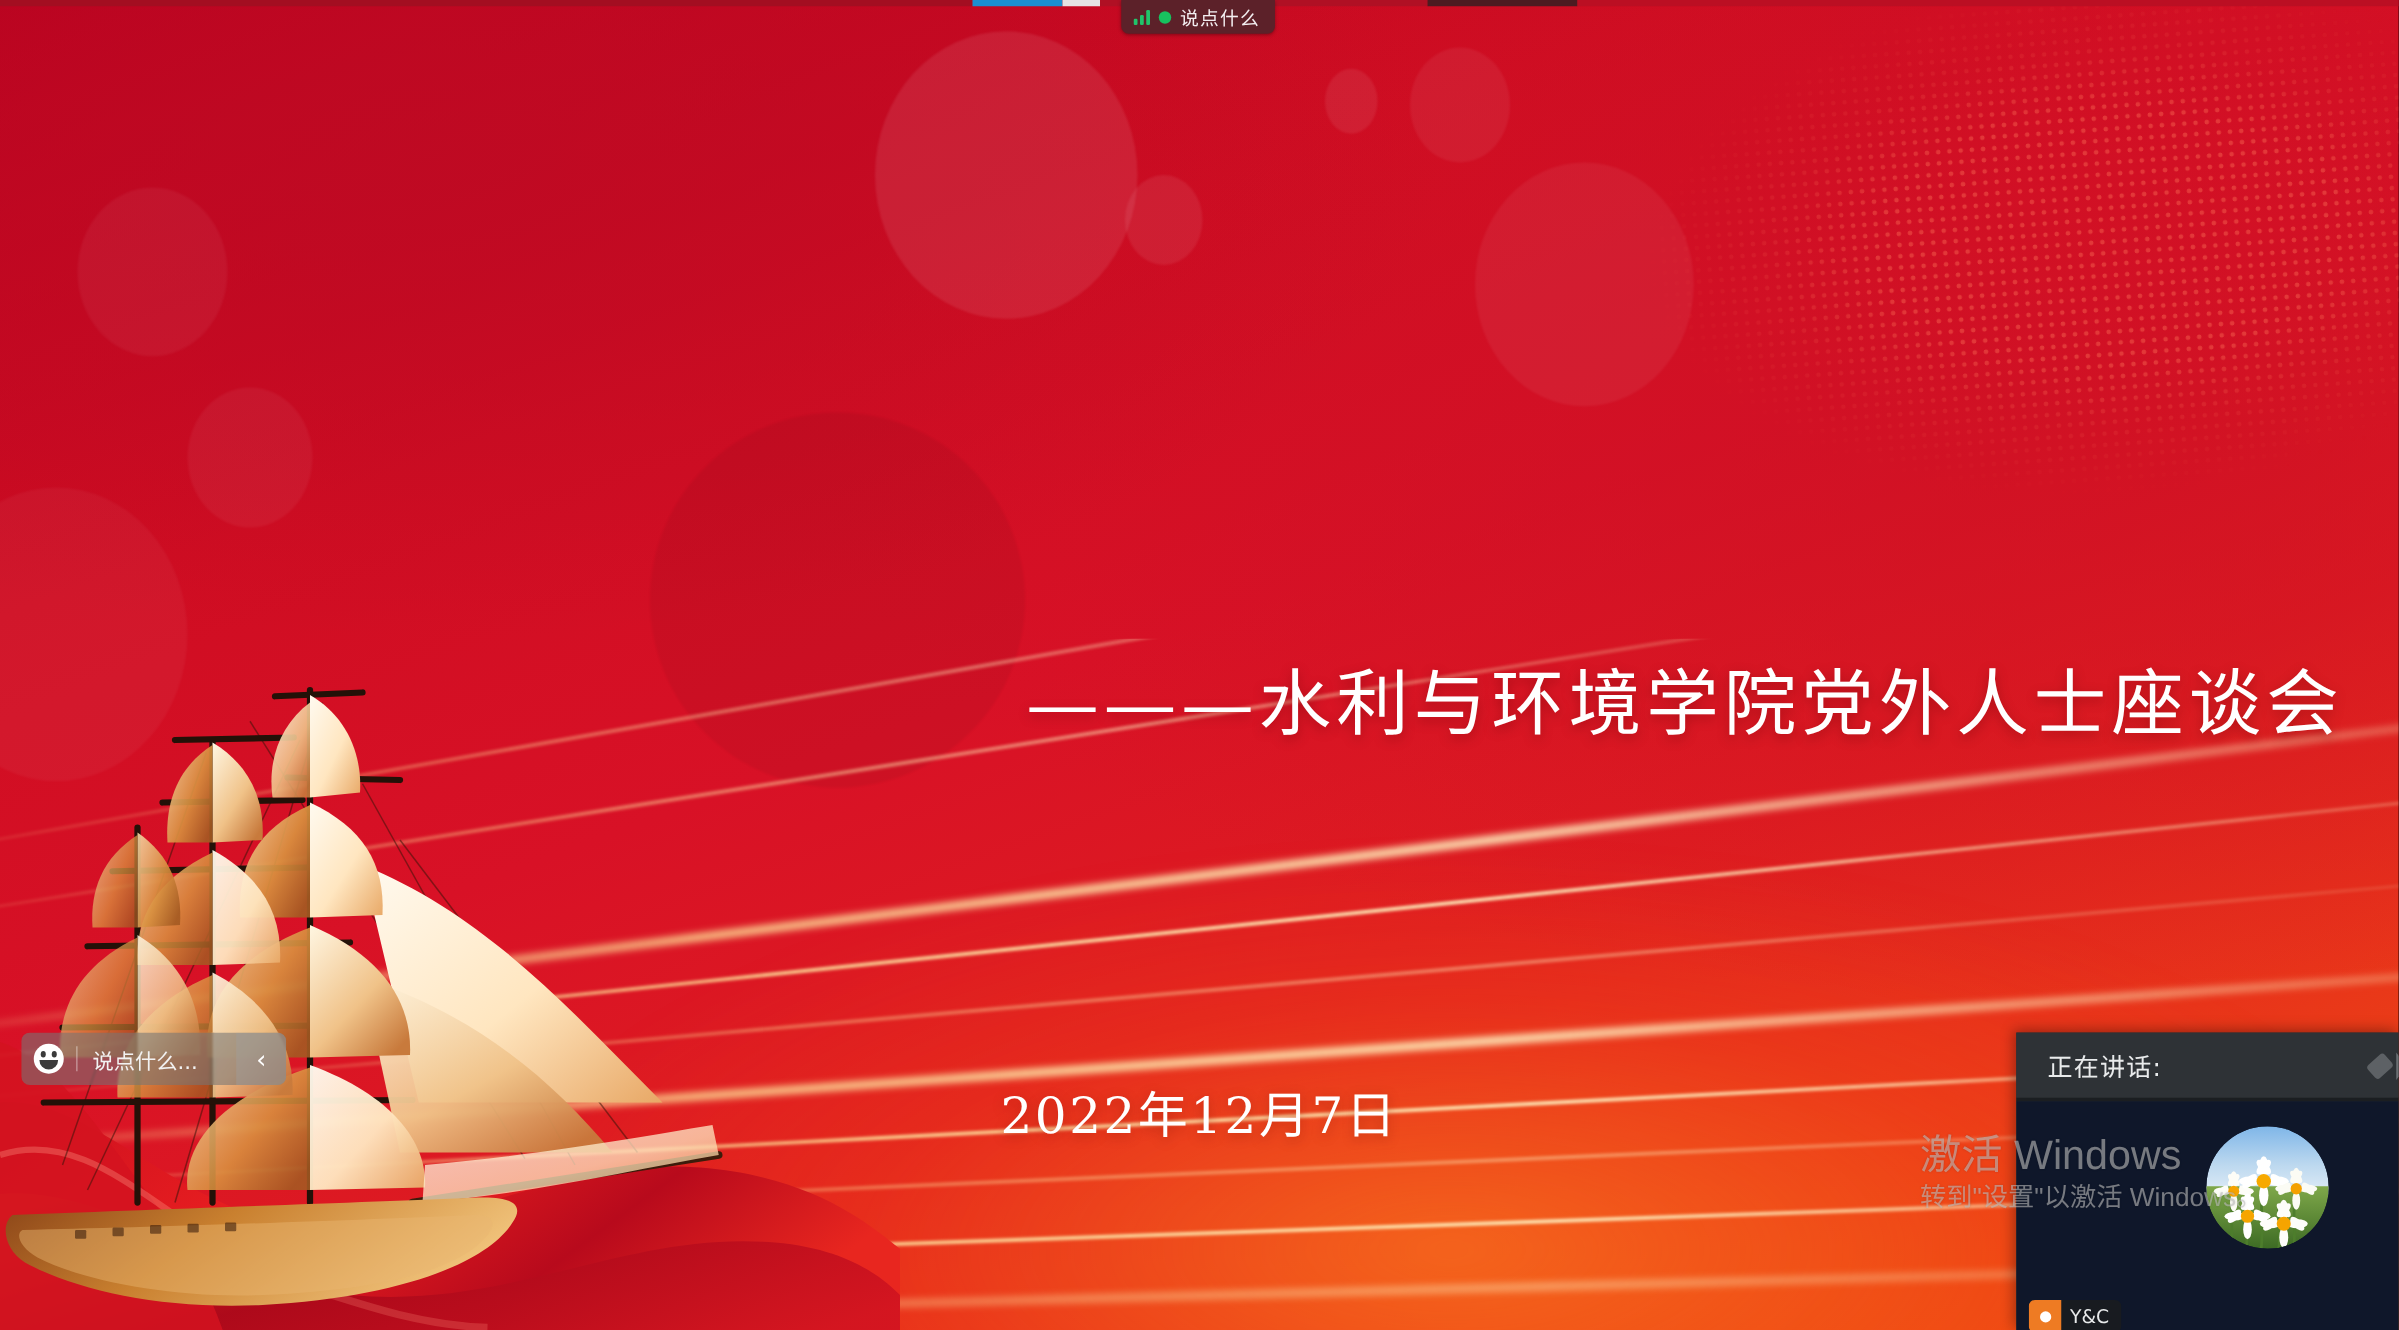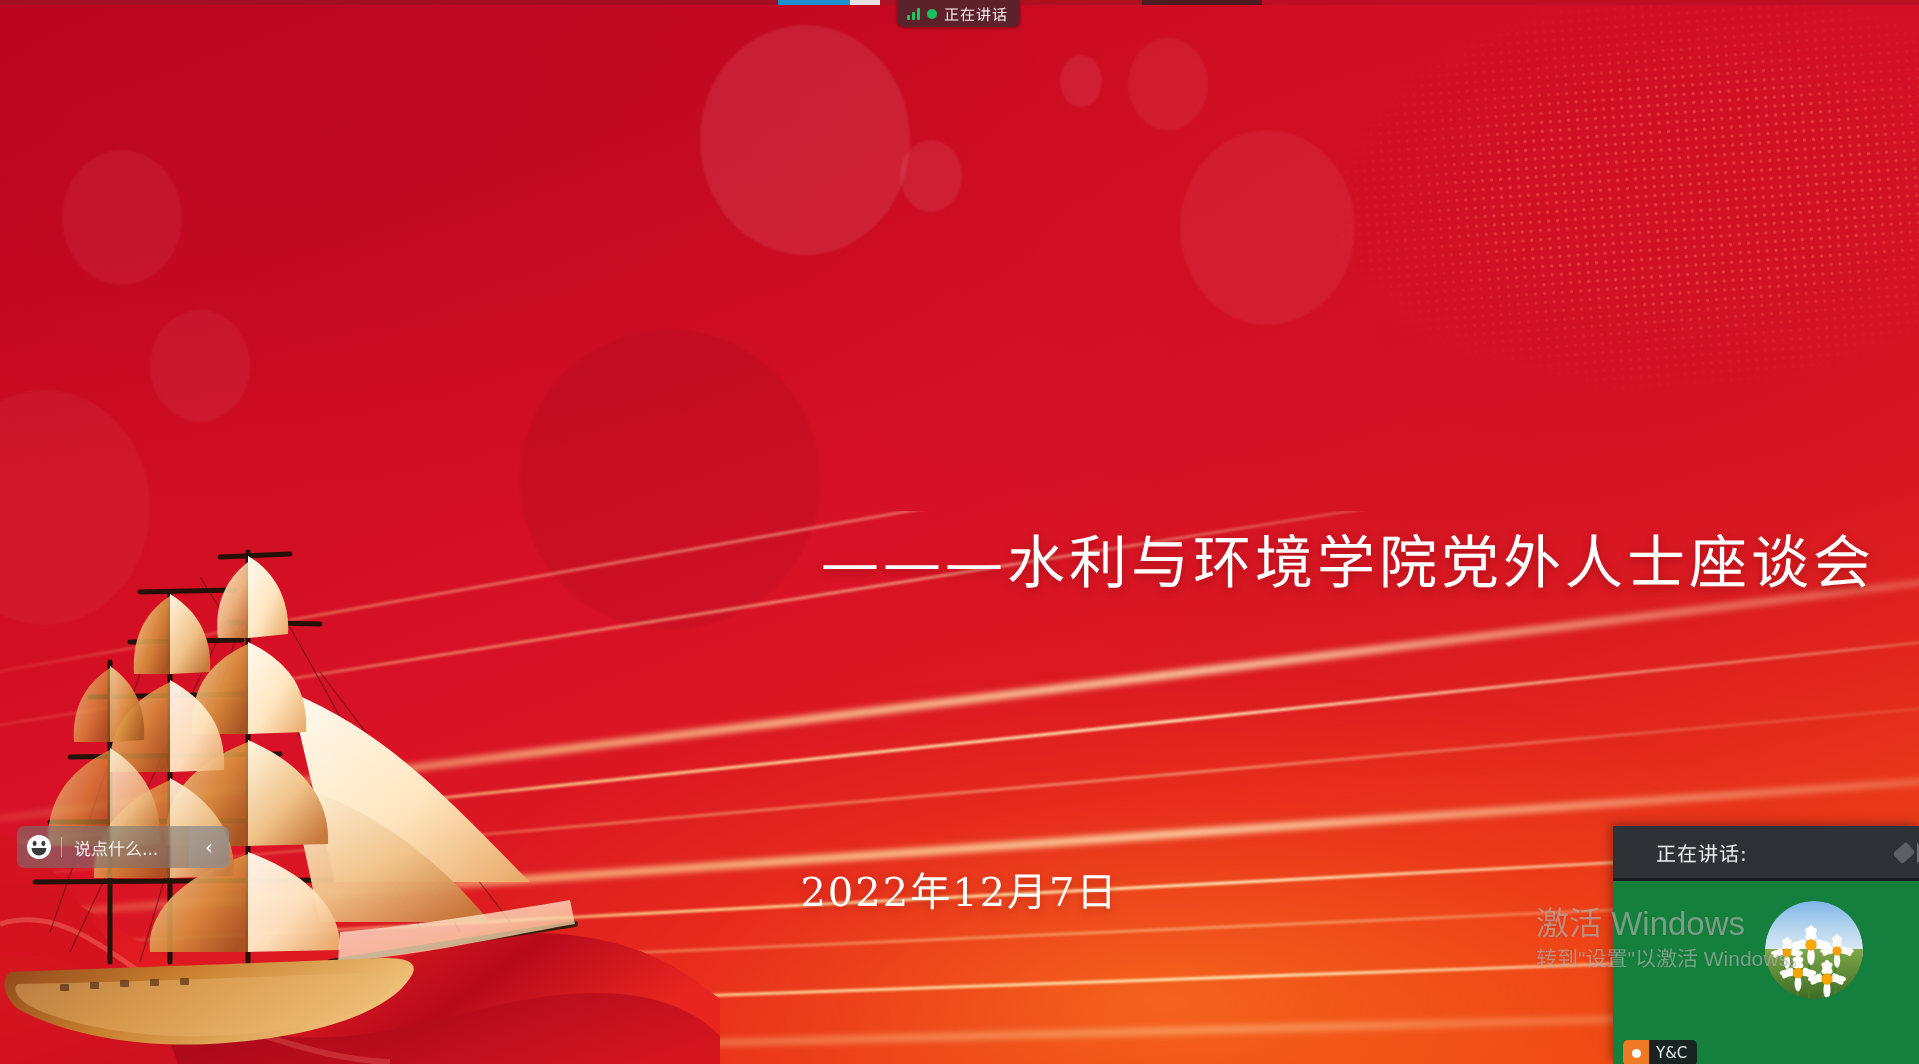--- a/index.html
+++ b/index.html
@@ -223,38 +223,38 @@
     background: #2b2f33;
     overflow: hidden;
     box-shadow: -2px -2px 10px rgba(0,0,0,0.35);
   }
   .vpanel-header {
     position: relative;
     height: 52px;
     background: #2e3236;
     display: flex;
     align-items: center;
-    padding-left: 43px;
+    padding-left: 25px;
   }
   .vpanel-header .title {
     color: #e9ebec;
     font-size: 20px;
     letter-spacing: 1px;
     font-family: "DejaVu Sans", "Liberation Sans", sans-serif;
   }
   .vpanel-collapse {
     position: absolute;
     right: -6px; top: 10px;
     width: 34px; height: 34px;
   }
   .vpanel-divider { height: 3px; background: #1b1e21; }
   .vpanel-body {
     position: relative;
     height: 183px;
-    background: #15803d;
+    background: #0f172a;
     overflow: hidden;
   }
   .avatar {
     position: absolute;
     left: 152px; top: 20px;
     width: 98px; height: 98px;
     border-radius: 50%;
     overflow: hidden;
   }
   .nametag {
@@ -437,21 +437,21 @@
     <div class="seg" style="left:1262px; width:657px; background:#bb0f23;"></div>
   </div>
 
   <div class="tm-badge">
     <span class="tm-bars">
       <i></i>
         <i></i>
         <i></i>
     </span>
     <span class="tm-dot"></span>
-    <span class="tm-label">正在讲话</span>
+    <span class="tm-label">说点什么</span>
   </div>
 
   <div class="chatbar">
     <span class="chat-emoji">
       <svg width="26" height="26" viewBox="0 0 26 26" aria-hidden="true">
         <circle cx="13" cy="13" r="12" fill="#ffffff"></circle>
         <ellipse cx="8.6" cy="9.4" rx="2.0" ry="2.6" fill="#3b3b3b"></ellipse>
         <ellipse cx="17.4" cy="9.4" rx="2.0" ry="2.6" fill="#3b3b3b"></ellipse>
         <path d="M5.5,14 H20.5 A7.5,7.5 0 0,1 5.5,14 Z" fill="#3b3b3b"></path>
         <path d="M7.4,14.6 H18.6 A5.8,5.8 0 0,1 7.4,14.6 Z" fill="#ffffff" opacity="0.0"></path>

